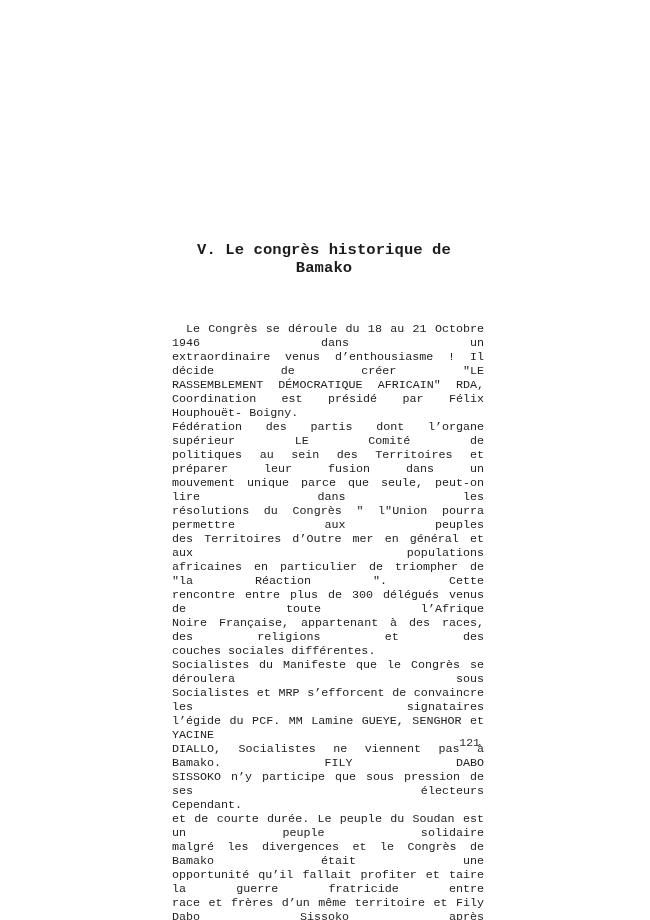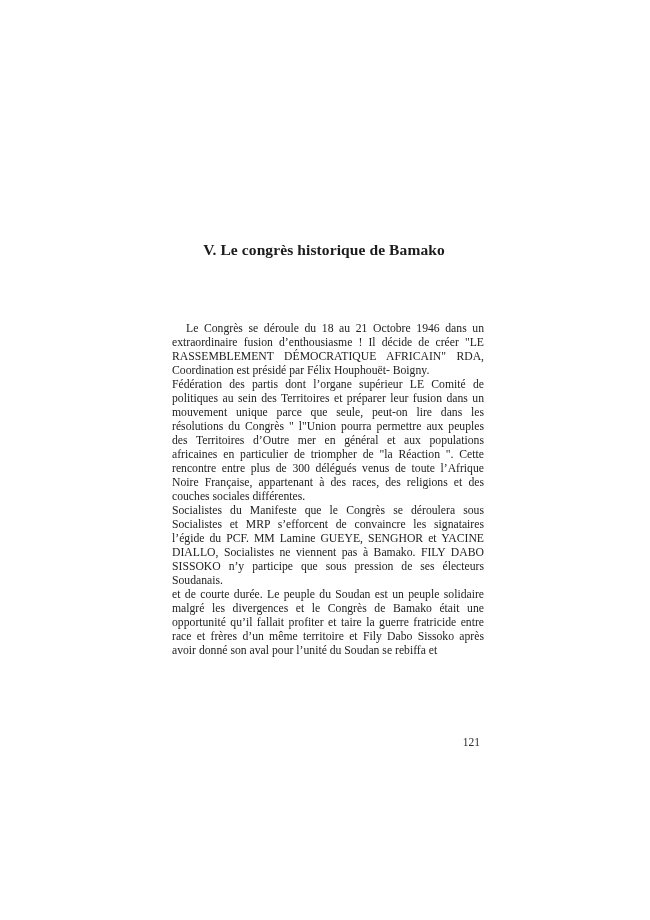--- a/index.html
+++ b/index.html
@@ -5,21 +5,21 @@
   html, body {
     margin: 0;
     padding: 0;
     background: #ffffff;
   }
   .page {
     position: relative;
     width: 560px;
     height: 920px;
     background: #ffffff;
-    font-family: Liberation Serif, serif;
+    font-family: Liberation Mono, monospace;
     color: #212121;
     overflow: hidden;
   }
   .chapter-title {
     position: absolute;
     left: 168px;
     top: 241px;
     width: 312px;
     margin: 0;
     font-size: 15.5px;
@@ -63,42 +63,42 @@
 </style>
 </head>
 <body>
 
 <div class="page">
   <h1 class="chapter-title">V. Le congrès historique de Bamako</h1>
 
   <div class="page-body">
       <div class="paragraph">
         <div class="line first">Le Congrès se déroule du 18 au 21 Octobre 1946 dans un</div>
-        <div class="line">extraordinaire fusion d’enthousiasme ! Il décide de créer "LE</div>
+        <div class="line">extraordinaire venus d’enthousiasme ! Il décide de créer "LE</div>
         <div class="line">RASSEMBLEMENT DÉMOCRATIQUE AFRICAIN" RDA,</div>
         <div class="line last">Coordination est présidé par Félix Houphouët- Boigny.</div>
         <div class="line">Fédération des partis dont l’organe supérieur LE Comité de</div>
       </div>
       <div class="paragraph">
         <div class="line">politiques au sein des Territoires et préparer leur fusion dans un</div>
         <div class="line">mouvement unique parce que seule, peut-on lire dans les</div>
         <div class="line">résolutions du Congrès " l"Union pourra permettre aux peuples</div>
         <div class="line">des Territoires d’Outre mer en général et aux populations</div>
         <div class="line">africaines en particulier de triompher de "la Réaction ". Cette</div>
         <div class="line">rencontre entre plus de 300 délégués venus de toute l’Afrique</div>
         <div class="line">Noire Française, appartenant à des races, des religions et des</div>
         <div class="line last">couches sociales différentes.</div>
       </div>
       <div class="paragraph">
         <div class="line">Socialistes du Manifeste que le Congrès se déroulera sous</div>
         <div class="line">Socialistes et MRP s’efforcent de convaincre les signataires</div>
         <div class="line">l’égide du PCF. MM Lamine GUEYE, SENGHOR et YACINE</div>
         <div class="line">DIALLO, Socialistes ne viennent pas à Bamako. FILY DABO</div>
         <div class="line">SISSOKO n’y participe que sous pression de ses électeurs</div>
-        <div class="line last">Soudanais.</div>
+        <div class="line last">Cependant.</div>
       </div>
       <div class="paragraph">
         <div class="line">et de courte durée. Le peuple du Soudan est un peuple solidaire</div>
         <div class="line">malgré les divergences et le Congrès de Bamako était une</div>
         <div class="line">opportunité qu’il fallait profiter et taire la guerre fratricide entre</div>
         <div class="line">race et frères d’un même territoire et Fily Dabo Sissoko après</div>
         <div class="line last">avoir donné son aval pour l’unité du Soudan se rebiffa et</div>
       </div>
     </div>
 

